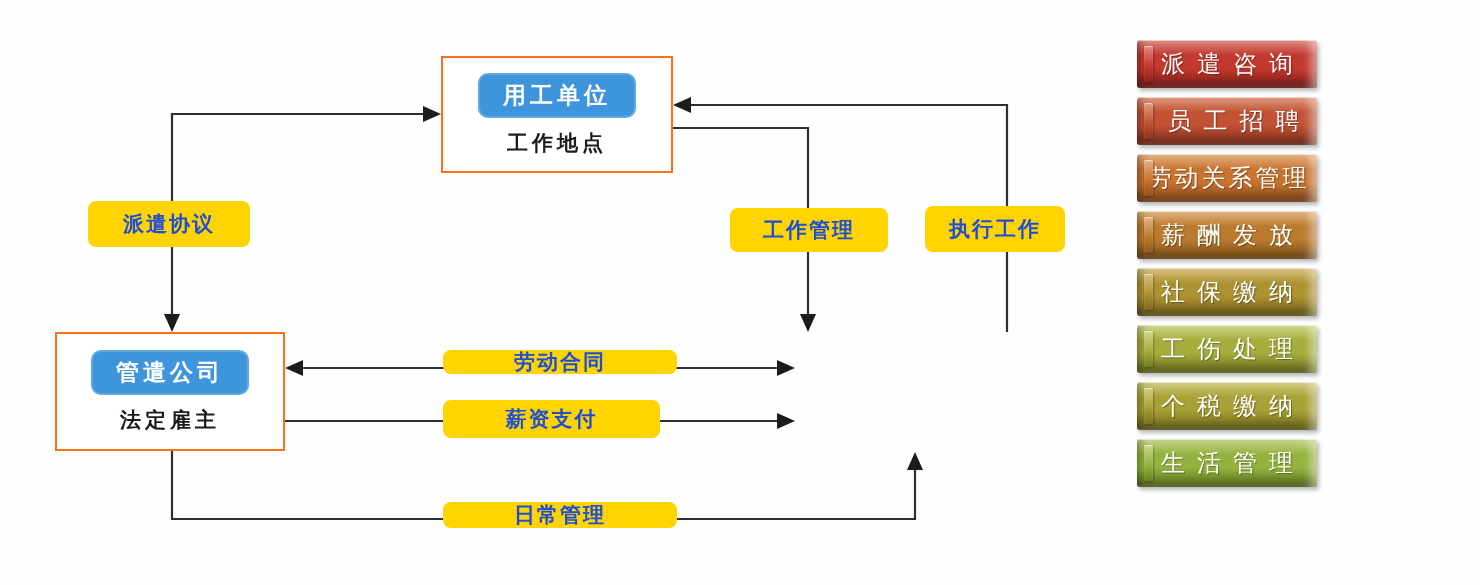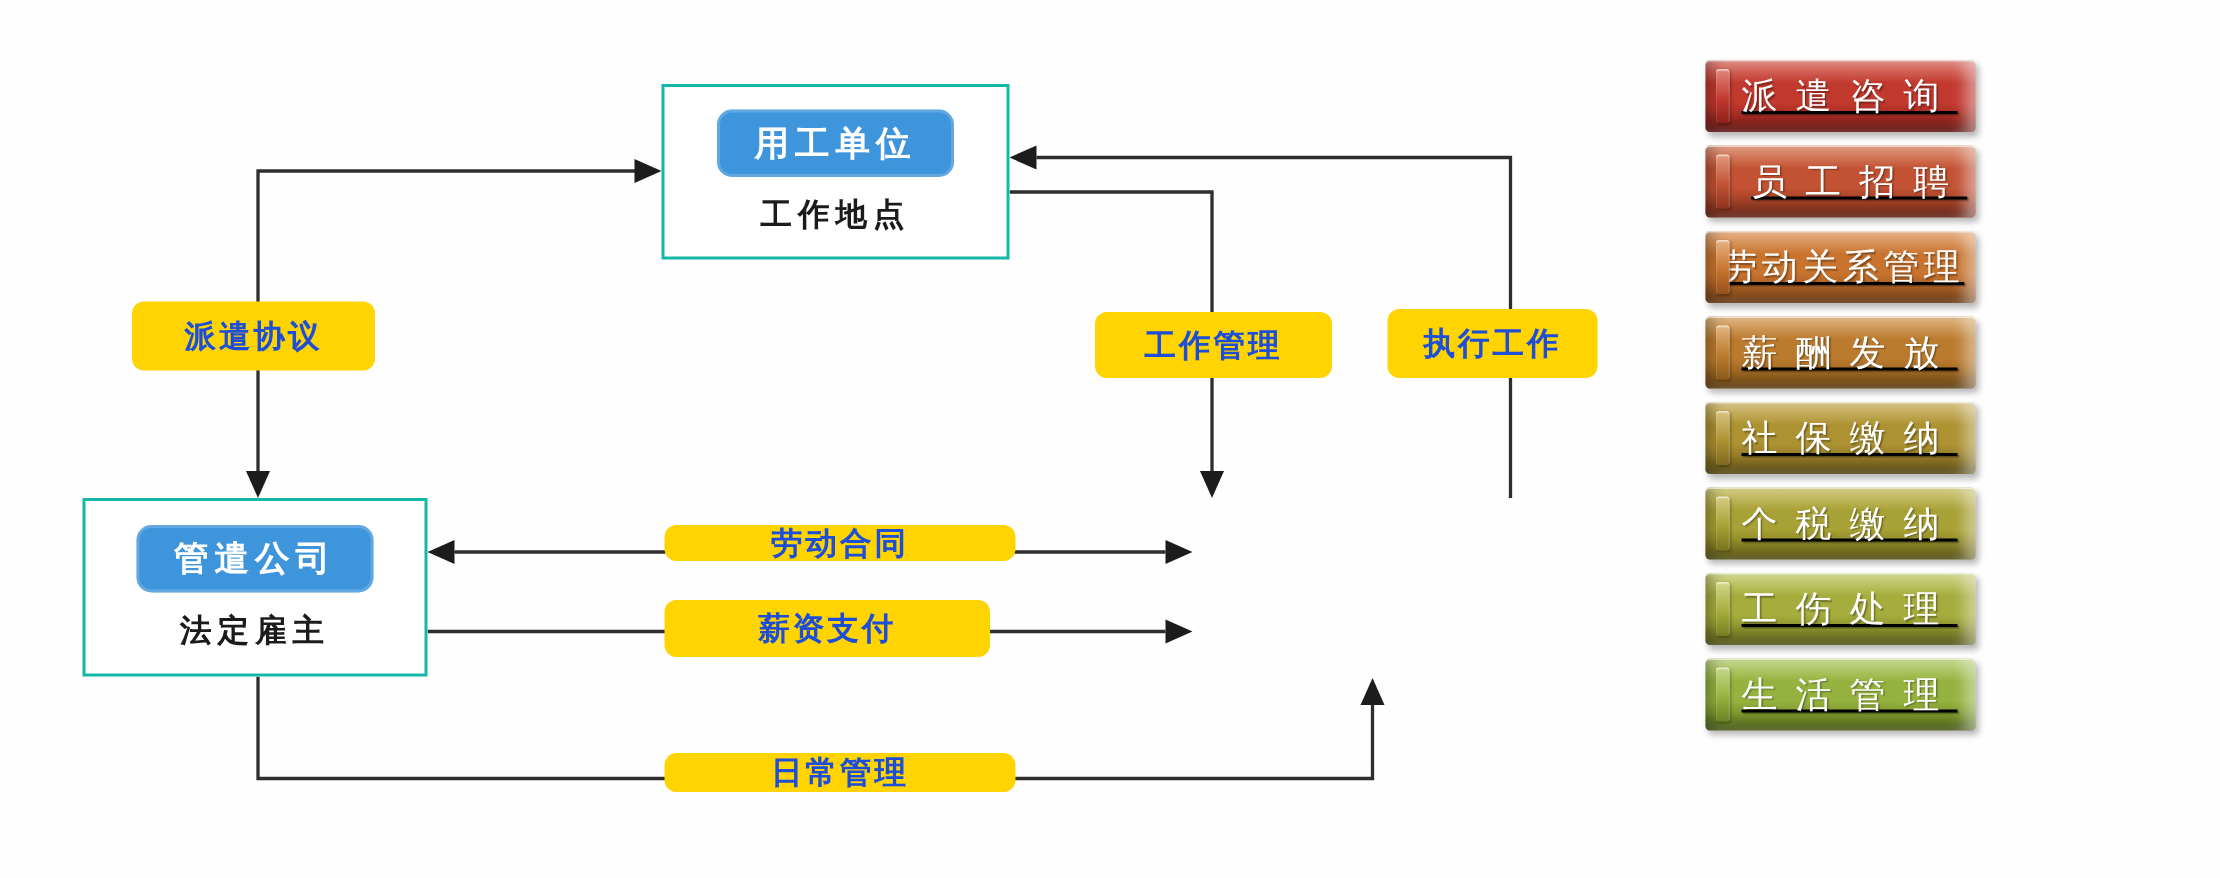--- a/index.html
+++ b/index.html
@@ -2,37 +2,37 @@
 <html><head>
 <meta charset="utf-8">
 <style>
   html,body{margin:0;padding:0;background:#fff;}
   .stage{
     position:relative;width:1480px;height:585px;background:#fefefe;overflow:hidden;
     font-family:"Liberation Sans","DejaVu Sans",sans-serif;
   }
   .wires{position:absolute;left:0;top:0;z-index:1;}
   .node{
-    position:absolute;z-index:2;background:#ffffff;border:2px solid #14b8a6;
+    position:absolute;z-index:2;background:#ffffff;border:2px solid #f97316;
     display:flex;flex-direction:column;align-items:center;justify-content:center;gap:11px;
     box-sizing:border-box;
   }
   .pill{
     background:#3f95dc;color:#ffffff;font-weight:bold;font-size:23px;letter-spacing:4px;
     border-radius:10px;width:158px;height:45px;display:flex;align-items:center;justify-content:center;
     box-shadow:inset 0 0 0 2px rgba(255,255,255,.18);
   }
   .sub{font-weight:bold;font-size:21px;color:#1b1b1b;letter-spacing:4px;}
   .ylabel{
     position:absolute;z-index:3;background:#ffd400;border-radius:8px;color:#1d4ed8;
     display:flex;align-items:center;justify-content:center;font-weight:bold;font-size:21px;letter-spacing:2px;
   }
   .service-list{
     position:absolute;z-index:2;left:1137px;top:40px;width:180px;
-    display:flex;flex-direction:column;gap:9px;text-decoration:underline;
+    display:flex;flex-direction:column;gap:9px;
   }
   .bar{
     position:relative;height:48px;border-radius:3px;
     background:linear-gradient(to bottom,var(--c-light) 0%,var(--c-base) 32%,var(--c-base) 58%,var(--c-dark) 100%);
     box-shadow:
       inset 0 1px 0 rgba(255,255,255,.55),
       inset -9px 0 10px -3px rgba(255,255,255,.50),
       inset 9px 0 10px -5px rgba(0,0,0,.28),
       inset 0 -11px 12px -6px rgba(0,0,0,.38),
       2px 3px 4px rgba(0,0,0,.28);
@@ -112,24 +112,24 @@
     </div>
       <div class="bar" style="--c-base: #c8742f; --c-light: #e8b184; --c-dark: #94511c;">
       <span class="bar-label" style="letter-spacing: 3px; margin-left: 3px;">劳动关系管理</span>
     </div>
       <div class="bar" style="--c-base: #bb7b2e; --c-light: #e2b581; --c-dark: #8a5a1a;">
       <span class="bar-label" style="letter-spacing: 12px; margin-left: 12px;">薪酬发放</span>
     </div>
       <div class="bar" style="--c-base: #ad9232; --c-light: #d8c380; --c-dark: #7e681d;">
       <span class="bar-label" style="letter-spacing: 12px; margin-left: 12px; text-align: right;">社保缴纳</span>
     </div>
+      <div class="bar" style="--c-base: #a5ad3d; --c-light: #d2d88a; --c-dark: #767d20;">
+      <span class="bar-label" style="letter-spacing: 12px; margin-left: 12px;">工伤处理</span>
+    </div>
       <div class="bar" style="--c-base: #a8a135; --c-light: #d4cd82; --c-dark: #79721c;">
       <span class="bar-label" style="letter-spacing: 12px; margin-left: 12px;">个税缴纳</span>
-    </div>
-      <div class="bar" style="--c-base: #a5ad3d; --c-light: #d2d88a; --c-dark: #767d20;">
-      <span class="bar-label" style="letter-spacing: 12px; margin-left: 12px;">工伤处理</span>
     </div>
       <div class="bar" style="--c-base: #96b23e; --c-light: #c6d88c; --c-dark: #6a8222;">
       <span class="bar-label" style="letter-spacing: 12px; margin-left: 12px;">生活管理</span>
     </div>
     </div>
 
 </div>
 
 </body></html>

